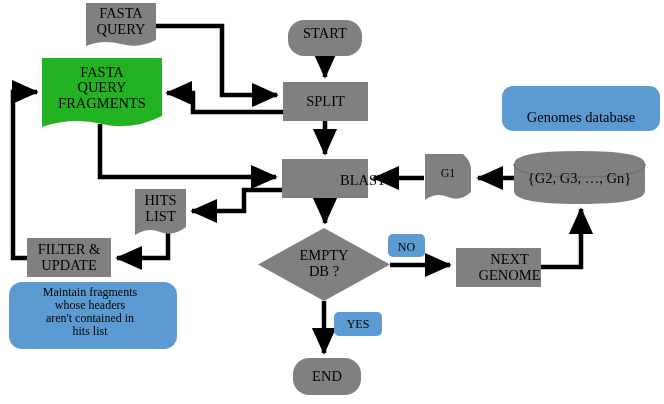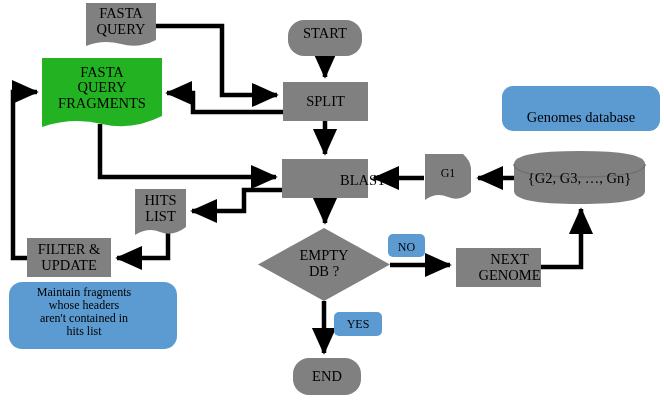--- a/index.html
+++ b/index.html
@@ -135,21 +135,21 @@
   <div class="node-label lbl-15" style="left:514px; top:158px; width:131px; height:42px;">{G2, G3, …, Gn}</div>
 
   <div class="node-label lbl-15" style="left:502px; top:86px; width:158px; height:63px;">Genomes database</div>
 
   <div class="node-label lbl-15" style="left:135px; top:188px; width:51px; height:42px;">HITS
 LIST</div>
 
   <div class="node-label lbl-15" style="left:25px; top:238px; width:88px; height:39px;">FILTER &amp;
 UPDATE</div>
 
-  <div class="node-label lbl-14" style="left:0; top:282px; width:168px; height:60px;">Maintain fragments
+  <div class="node-label lbl-14" style="left:6px; top:282px; width:168px; height:60px;">Maintain fragments
 whose headers
 aren't contained in
 hits list</div>
 
   <div class="node-label lbl-15" style="left:258px; top:240px; width:132px; height:48px;">EMPTY
 DB ?</div>
 
   <div class="node-label lbl-15" style="left:456px; top:248px; width:85px; height:39px;margin-left:11px;">NEXT
 GENOME</div>
 

